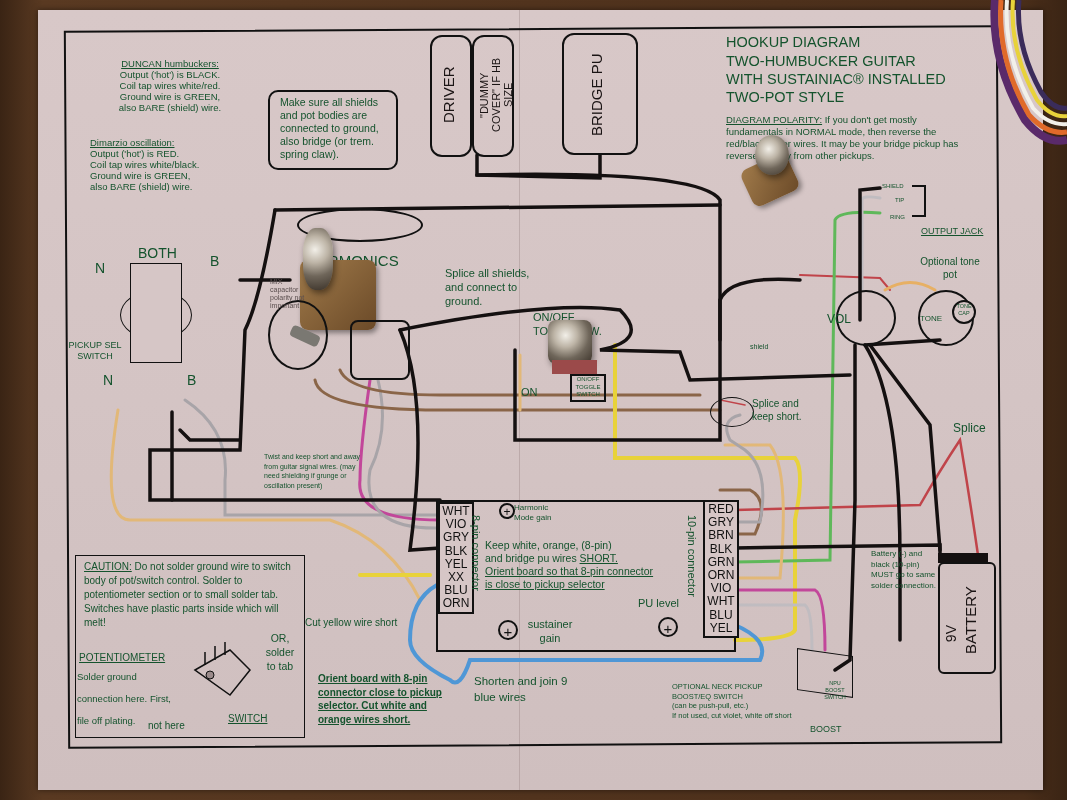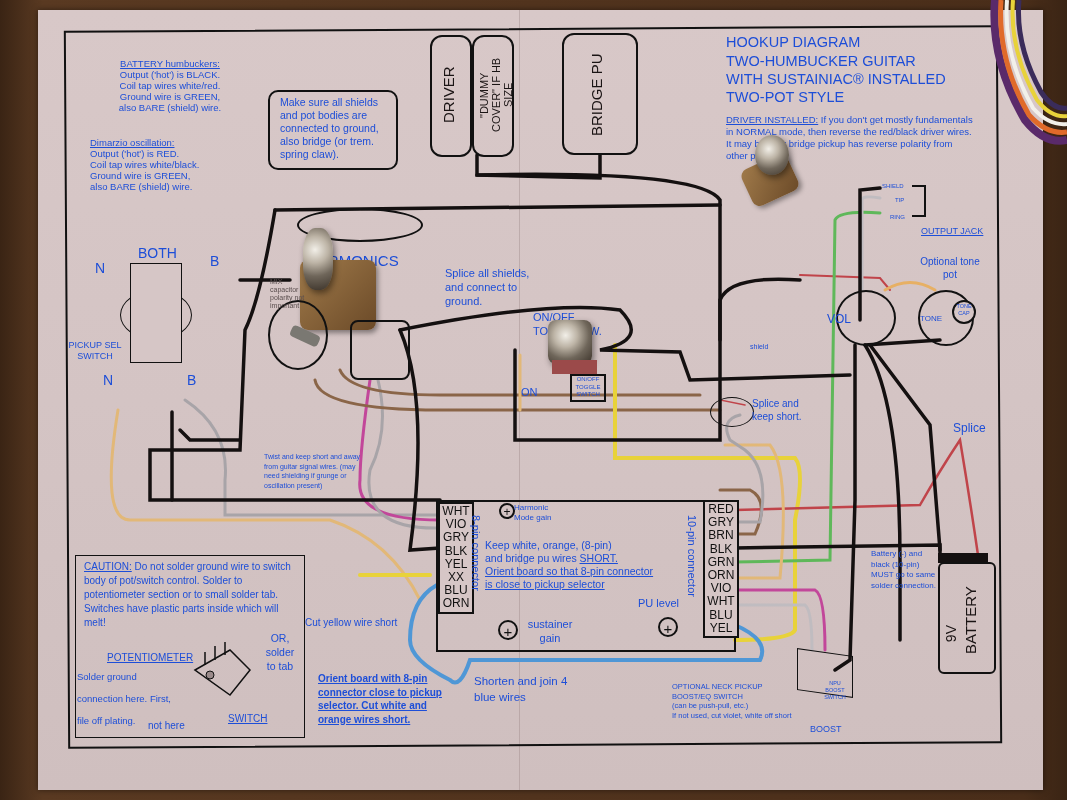--- a/index.html
+++ b/index.html
@@ -13,21 +13,21 @@
     background: linear-gradient(180deg,#d8c8c8 0%, #d4c4c4 50%, #cfbfbf 100%);
     box-shadow: 0 0 6px rgba(0,0,0,.5);
   }
   #fold { position:absolute; left:519px; top:10px; width:1px; height:780px; background:rgba(160,140,140,.45); }
   #border {
     position:absolute; left:66px; top:28px; width:934px; height:718px;
     border:2px solid #111; box-sizing:border-box; transform: rotate(-0.35deg);
   }
   #wirecoil { position:absolute; left:985px; top:0; width:82px; height:150px; }
   svg#wires { position:absolute; left:0; top:0; }
-  .txt { position:absolute; color:#1d4ed8; font-size:10px; line-height:12px; }
+  .txt { position:absolute; color:#14532d; font-size:10px; line-height:12px; }
   .u { text-decoration: underline; }
   .b { font-weight:bold; }
   .box { position:absolute; border:2px solid #111; border-radius:12px; box-sizing:border-box; }
   .vert { position:absolute; writing-mode: vertical-rl; transform: rotate(180deg); color:#1a1414; font-size:15px; text-align:center; }
   .pins { position:absolute; border:2px solid #111; background:#d6c6c6; font-size:12px; line-height:13.2px; color:#111; padding:1px 2px; text-align:center; }
   .circle-plus { position:absolute; width:20px; height:20px; border:2px solid #111; border-radius:50%; text-align:center; line-height:19px; font-size:15px; color:#111; box-sizing:border-box; }
   .pot { position:absolute; border:2px solid #111; border-radius:50%; box-sizing:border-box; }
   .photo-pot { position:absolute; border-radius:50%; background: radial-gradient(circle at 40% 35%, #f2efe8 0%, #bdb4a6 30%, #6f665a 60%, #3a3128 100%); box-shadow: 2px 3px 6px rgba(0,0,0,.45); }
   .photo-base { position:absolute; background: linear-gradient(135deg,#a07a4a,#6b4a28); border-radius:8px; box-shadow: 2px 3px 5px rgba(0,0,0,.4); }
 </style>
@@ -99,29 +99,29 @@
 <div class="box" style="left:472px;top:35px;width:42px;height:122px;"></div>
 <div class="vert" style="left:478px;top:50px;height:90px;font-size:11px;width:30px;">"DUMMY COVER" IF HB SIZE</div>
 <div class="box" style="left:562px;top:33px;width:76px;height:122px;"></div>
 <div class="vert" style="left:588px;top:50px;height:90px;">BRIDGE PU</div>
 
 <div class="txt" style="left:726px;top:34px;font-size:14.5px;line-height:16px;">HOOKUP DIAGRAM</div>
 <div class="txt" style="left:726px;top:53px;font-size:14.5px;line-height:16px;">TWO-HUMBUCKER GUITAR</div>
 <div class="txt" style="left:726px;top:71px;font-size:14.5px;line-height:16px;">WITH SUSTAINIAC® INSTALLED</div>
 <div class="txt" style="left:726px;top:89px;font-size:14.5px;line-height:16px;">TWO-POT STYLE</div>
 <div class="txt" style="left:726px;top:114px;width:250px;font-size:9.5px;line-height:12px;">
-  <span class="u">DRIVER INSTALLED:</span>
+  <span class="u">DIAGRAM POLARITY:</span>
   <span>If you don't get mostly fundamentals in NORMAL mode, then reverse the red/black driver wires. It may be your bridge pickup has reverse polarity from other pickups.</span>
 </div>
 
 <div class="photo-base" style="left:745px;top:160px;width:50px;height:40px;transform:rotate(-25deg);"></div>
 <div class="photo-pot" style="left:755px;top:135px;width:34px;height:40px;"></div>
 
 <div class="txt" style="left:95px;top:58px;width:150px;font-size:9.5px;line-height:11px;text-align:center;">
-  <div class="u">BATTERY humbuckers:</div>
+  <div class="u">DUNCAN humbuckers:</div>
   <div>Output ('hot') is BLACK.</div>
   <div>Coil tap wires white/red.</div>
   <div>Ground wire is GREEN,</div>
   <div>also BARE (shield) wire.</div>
 </div>
 <div class="txt" style="left:90px;top:137px;width:150px;font-size:9.5px;line-height:11px;">
   <div class="u">Dimarzio oscillation:</div>
   <div>Output ('hot') is RED.</div>
   <div>Coil tap wires white/black.</div>
   <div>Ground wire is GREEN,</div>
@@ -222,34 +222,34 @@
   <div>gain</div>
 </div>
 <div class="txt" style="left:638px;top:597px;font-size:11px;">PU level</div>
 <div class="circle-plus" style="left:658px;top:617px;">+</div>
 
 <div style="position:absolute;left:75px;top:555px;width:230px;height:183px;border:1.5px solid #111;box-sizing:border-box;"></div>
 <div class="txt" style="left:84px;top:560px;width:215px;font-size:10px;line-height:14px;">
   <span class="u">CAUTION:</span>
   <span>Do not solder ground wire to switch body of pot/switch control. Solder to potentiometer section or to small solder tab. Switches have plastic parts inside which will melt!</span>
 </div>
-<div class="txt u" style="left:79px;top:652px;font-size:10px;margin-left:28px;">POTENTIOMETER</div>
+<div class="txt u" style="left:79px;top:652px;font-size:10px;">POTENTIOMETER</div>
 <div class="txt" style="left:77px;top:666px;width:105px;font-size:9.5px;line-height:22px;">Solder ground connection here. First, file off plating.</div>
 <div class="txt" style="left:260px;top:631px;width:40px;font-size:10.5px;line-height:14px;text-align:center;">OR, solder to tab</div>
 <div class="txt u" style="left:228px;top:713px;font-size:10px;">SWITCH</div>
 <div class="txt" style="left:148px;top:720px;font-size:10px;text-align:center;">not here</div>
 <svg style="position:absolute;left:190px;top:640px;" width="70" height="70">
   <path d="M5 30 L 40 10 L 60 30 L 40 55 L 5 30 Z" fill="none" stroke="#111" stroke-width="1.5"></path>
   <path d="M15 25 L 15 12 M 25 20 L 25 6 M 35 15 L 35 2" stroke="#111" stroke-width="1.5"></path>
   <circle cx="20" cy="35" r="4" fill="#9a8a8a" stroke="#111"></circle>
 </svg>
 
 <div class="txt" style="left:305px;top:617px;font-size:10px;">Cut yellow wire short</div>
 <div class="txt b u" style="left:318px;top:672px;width:135px;font-size:10px;line-height:13.5px;">Orient board with 8-pin connector close to pickup selector. Cut white and orange wires short.</div>
-<div class="txt" style="left:474px;top:673px;width:100px;font-size:11.5px;line-height:16px;">Shorten and join 4 blue wires</div>
+<div class="txt" style="left:474px;top:673px;width:100px;font-size:11.5px;line-height:16px;">Shorten and join 9 blue wires</div>
 
 <div class="txt" style="left:672px;top:682px;width:120px;font-size:7.5px;line-height:9.5px;">
   <div>OPTIONAL NECK PICKUP</div>
   <div>BOOST/EQ SWITCH</div>
   <div>(can be push-pull, etc.)</div>
   <div>If not used, cut violet, white off short</div>
 </div>
 <div style="position:absolute;left:797px;top:652px;width:56px;height:42px;border:1.5px solid #111;box-sizing:border-box;transform:skewY(8deg);"></div>
 <div class="txt" style="left:820px;top:680px;width:30px;font-size:5.5px;line-height:7px;text-align:center;">NPU BOOST SWITCH</div>
 <div class="txt" style="left:810px;top:723px;font-size:9px;">BOOST</div>

